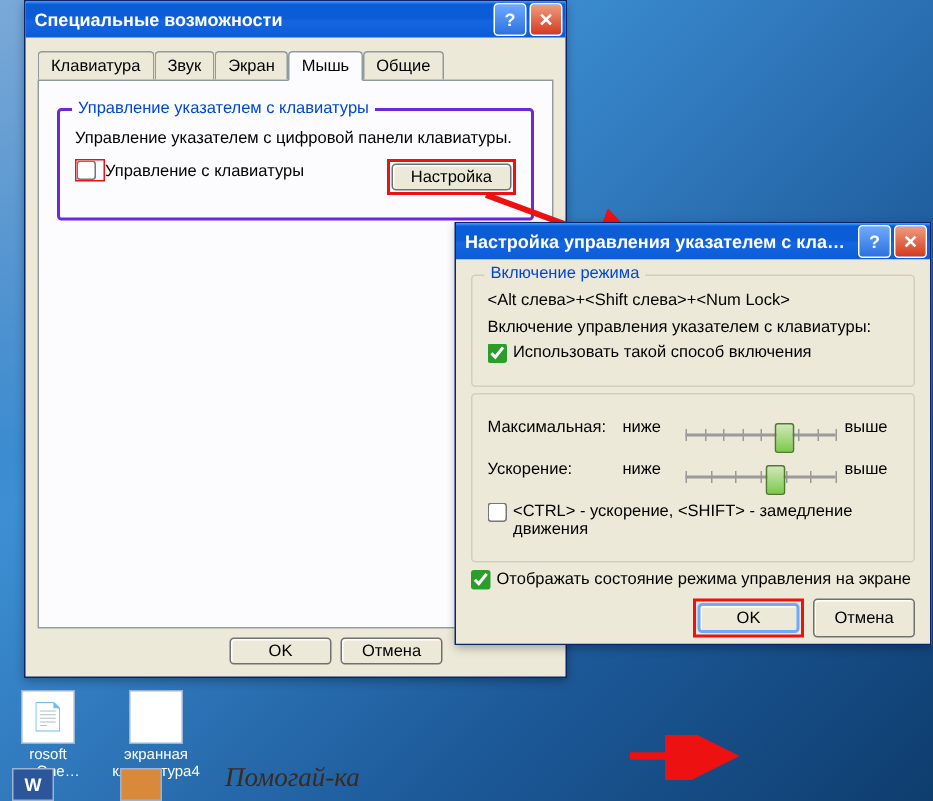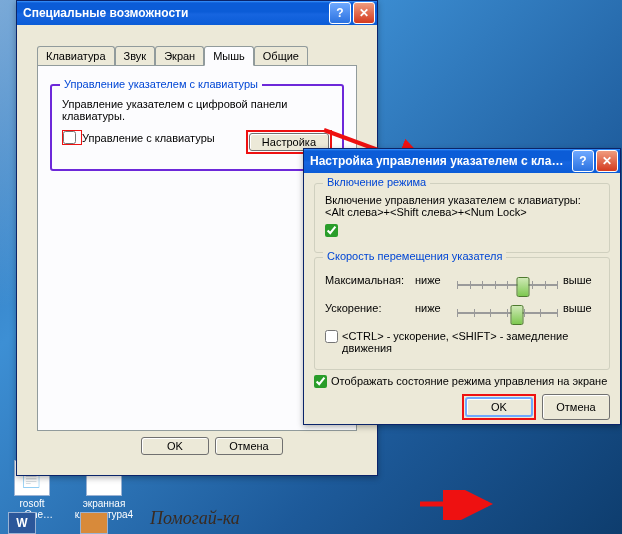--- a/index.html
+++ b/index.html
@@ -5,21 +5,21 @@
   html,body{margin:0;padding:0;width:622px;height:534px;font-family:Tahoma,sans-serif;font-size:11px;overflow:hidden}
   .desktop{position:relative;width:622px;height:534px;background:linear-gradient(135deg,#2b6cb0 0%,#3d8fd4 30%,#1d5a9a 70%,#0e3d6e 100%)}
   .ray{position:absolute;left:-80px;top:-80px;width:400px;height:400px;background:radial-gradient(circle at 0 0,rgba(200,230,255,.7),rgba(200,230,255,0) 70%)}
   
   .win{position:absolute;background:#ece9d8;border:1px solid #0a246a;box-shadow:0 2px 6px rgba(0,0,0,.3)}
   .titlebar{height:24px;background:linear-gradient(to bottom,#3a95ff 0%,#0b5cd7 8%,#0b5cd7 45%,#1665e0 55%,#0b5cd7 100%);display:flex;align-items:center;padding:0 2px 0 6px;color:#fff;font-weight:bold;font-size:12px}
   .titlebar .t{flex:1;white-space:nowrap;overflow:hidden;text-overflow:ellipsis}
   .tbtn{width:20px;height:20px;margin-left:2px;border:1px solid #fff;border-radius:3px;display:flex;align-items:center;justify-content:center;font-weight:bold;font-size:12px;color:#fff;cursor:pointer}
   .tbtn.help{background:linear-gradient(to bottom,#6fa9ff,#2b72e0)}
   .tbtn.close{background:linear-gradient(to bottom,#f09c7e,#d43a1f)}
-  .body{padding:20px}
+  .body{padding:8px}
   
   .tabs{display:flex;position:relative;top:1px}
   .tab{border:1px solid #919b9c;border-bottom:none;padding:3px 8px;background:#ece9d8;margin-right:0;border-radius:3px 3px 0 0;cursor:pointer}
   .tab.active{background:#fcfcfe;border-bottom:1px solid #fcfcfe;position:relative;z-index:2}
   .tabpage{border:1px solid #919b9c;background:#fcfcfe;padding:12px;min-height:340px;position:relative}
   
   .gb{border:2px solid #6d28d9;border-radius:3px;margin:6px 0;padding:12px 10px 10px;position:relative}
   .gb .cap{position:absolute;top:-8px;left:8px;background:#fcfcfe;padding:0 4px;color:#0046d5}
   .row{display:flex;align-items:flex-start;margin:5px 0}
   .btn{background:#ece9d8;border:1px solid #707070;border-radius:3px;padding:2px 12px;cursor:pointer;min-width:68px;text-align:center;font-size:11px;box-shadow:inset 1px 1px 0 #fff}
@@ -122,29 +122,29 @@
   <div class="win" style="left:303px;top:148px;width:316px">
     <div class="titlebar">
       <span class="t">Настройка управления указателем с клав…</span>
       <span class="tbtn help">?</span>
       <span class="tbtn close">✕</span>
     </div>
     <div class="body2">
 
       <div class="gb2">
         <span class="cap">Включение режима</span>
+        <div style="margin-bottom:6px">&lt;Alt слева&gt;+&lt;Shift слева&gt;+&lt;Num Lock&gt;</div>
         <div>Включение управления указателем с клавиатуры:</div>
-        <div style="margin-bottom:6px">&lt;Alt слева&gt;+&lt;Shift слева&gt;+&lt;Num Lock&gt;</div>
         <label class="row">
           <input type="checkbox" checked="" class="chk green" style="">
+          <span>Использовать такой способ включения</span>
         </label>
       </div>
 
       <div class="gb2">
-        <span class="cap">Скорость перемещения указателя</span>
         <div class="slider-row">
           <span class="lbl">Максимальная:</span>
           <span class="end">ниже</span>
           <div class="track">
             <div class="line"></div>
             <div class="tick" style="left:0%"></div>
               <div class="tick" style="left:12.5%"></div>
               <div class="tick" style="left:25%"></div>
               <div class="tick" style="left:37.5%"></div>
               <div class="tick" style="left:50%"></div>

